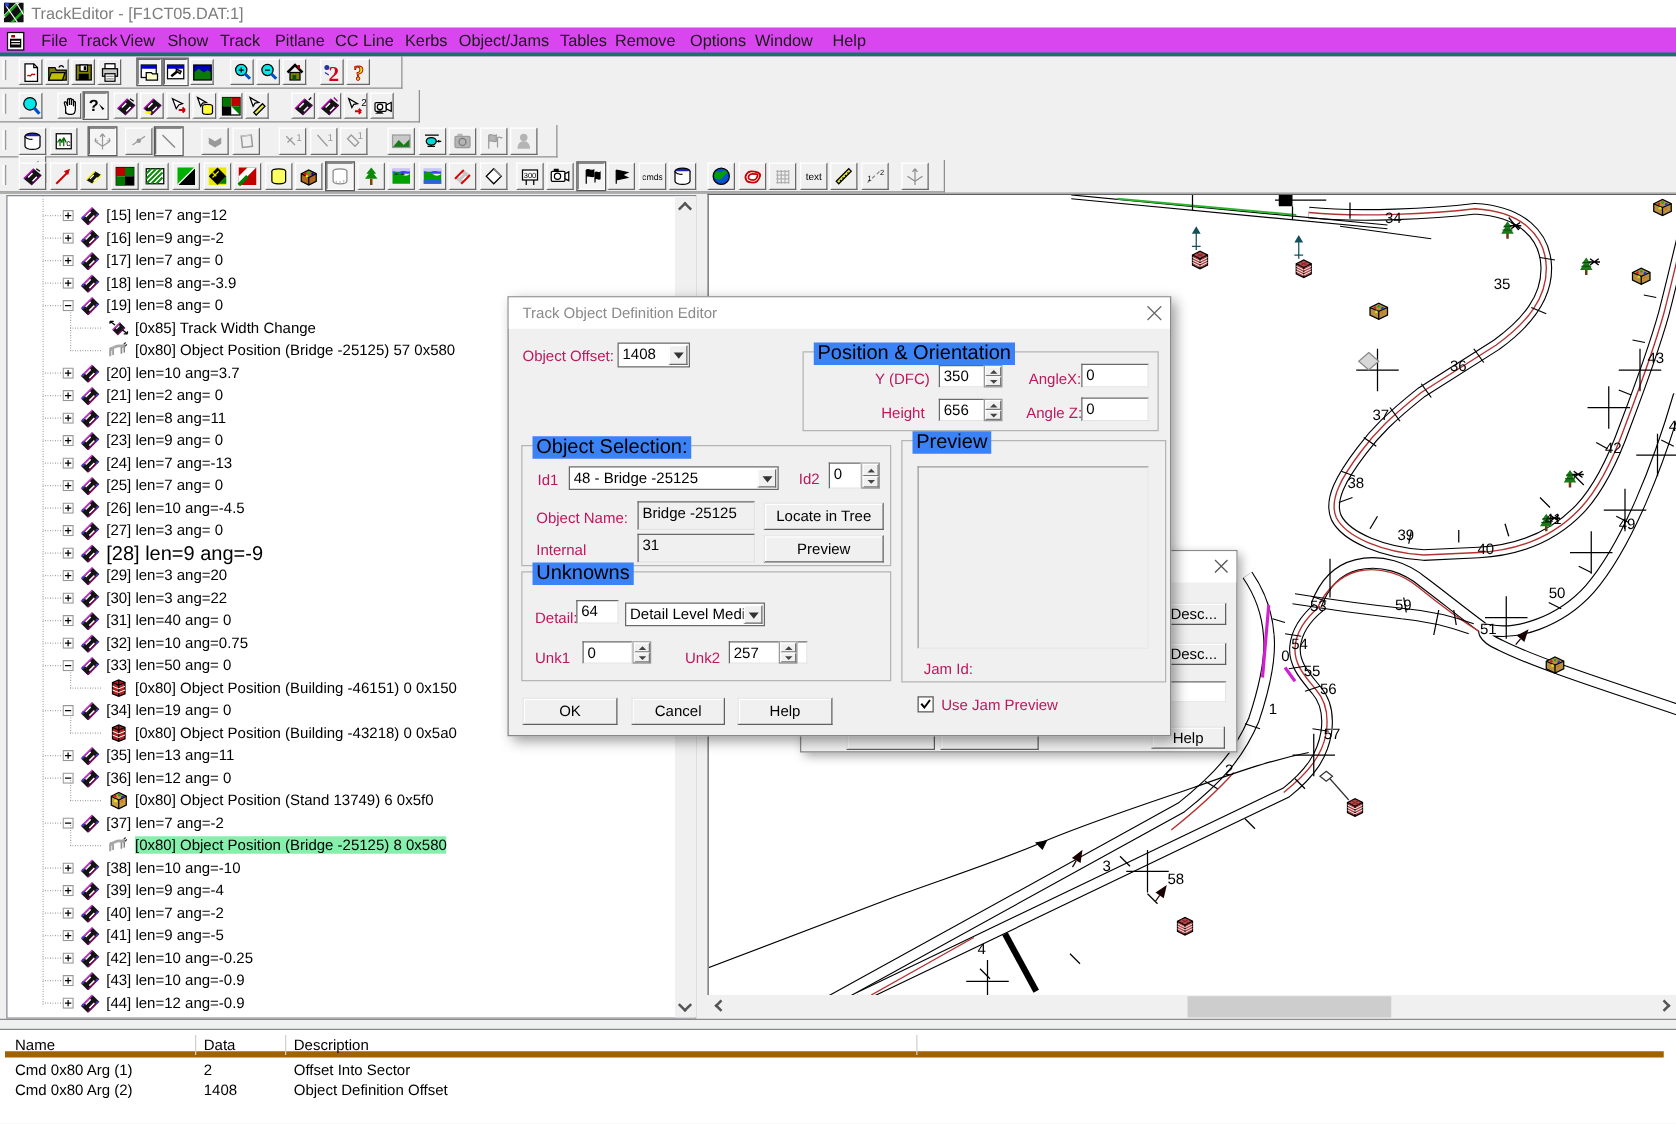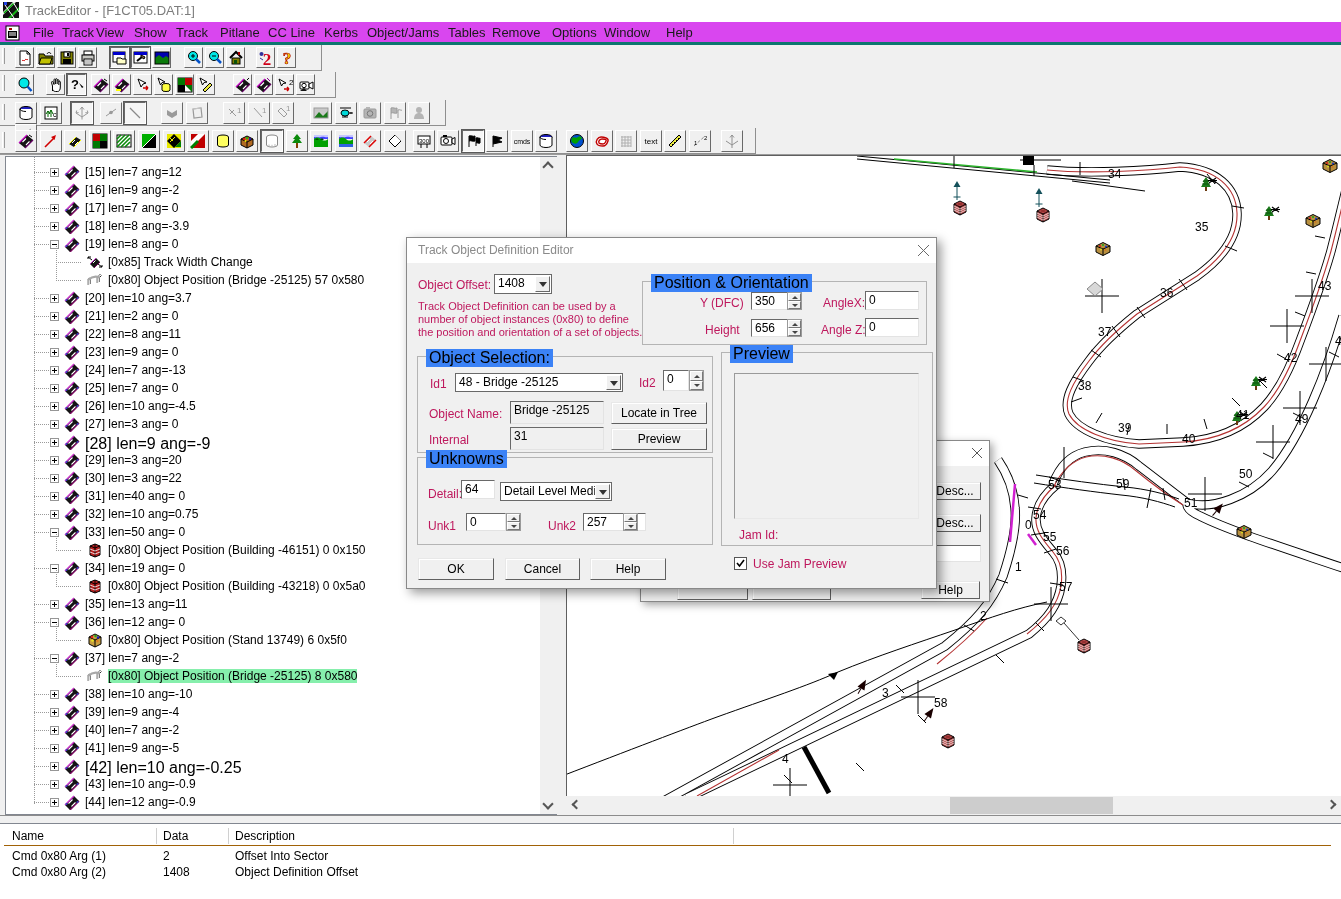--- a/index.html
+++ b/index.html
@@ -915,21 +915,21 @@
     <span style="position:absolute;left:58px;top:601px">
       <svg width="16" height="16" viewBox="0 0 16 16">
         <path d="M1 11L10 2l5 5-9 9z" fill="#141414"></path>
         <path d="M4.5 9.5L8.5 5.5M7.5 12.5l4-4" stroke="#fff" stroke-width="1.2"></path>
         <path d="M1 11l9-9" stroke="#c830c8" stroke-width="1.4"></path>
         <path d="M15 7l-9 9" stroke="#7a0860" stroke-width="1.4"></path>
         <circle cx="2.5" cy="10" r="1" fill="#3040c0"></circle>
         <circle cx="13.5" cy="8" r="1" fill="#3040c0"></circle>
       </svg>
     </span>
-    <span style="position:absolute;left:79px;top:602px;font-size:16px;white-space:pre">[42] len=10 ang=-0.25</span>
+    <span style="position:absolute;left:79px;top:602px;font-size:12px;white-space:pre">[42] len=10 ang=-0.25</span>
     <div style="position:absolute;left:28px;top:627px;width:16px;height:1px;background-image:linear-gradient(90deg,#9a9a9a 1px,transparent 1px);background-size:2px 1px"></div>
     <span style="position:absolute;left:44px;top:623px">
       <svg width="9" height="9" viewBox="0 0 9 9">
         <rect x="0.5" y="0.5" width="8" height="8" fill="#fff" stroke="#969696"></rect>
         <path d="M2 4.5h5M4.5 2v5" stroke="#000"></path>
       </svg>
     </span>
     <span style="position:absolute;left:58px;top:619px">
       <svg width="16" height="16" viewBox="0 0 16 16">
         <path d="M1 11L10 2l5 5-9 9z" fill="#141414"></path>
@@ -1177,21 +1177,21 @@
       <text x="215" y="607" font-size="12" font-family="Liberation Sans" fill="#000">4</text>
     </svg>
   </div>
 <div style="position:absolute;left:567px;top:796px;width:774px;height:19px;background:#f0f0f0">
 <div style="position:absolute;left:6px;top:5px;width:7px;height:7px;border-left:2px solid #555;border-bottom:2px solid #555;transform:rotate(45deg)"></div>
 <div style="position:absolute;left:383px;top:1px;width:163px;height:17px;background:#cdcdcd"></div>
 <div style="position:absolute;right:6px;top:5px;width:7px;height:7px;border-right:2px solid #555;border-top:2px solid #555;transform:rotate(45deg)"></div>
 </div>
 <div style="position:absolute;left:0;top:815px;width:1341px;height:8px;background:#f0f0f0;border-top:1px solid #8c8c8c"></div>
 <div style="position:absolute;left:0;top:823px;width:1341px;height:76px;background:#fff;border-top:1px solid #828790">
-<div style="position:absolute;left:4px;top:3px;right:10px;height:19px;background:#fff;border-bottom:1px solid #a16207">
+<div style="position:absolute;left:4px;top:3px;right:10px;height:19px;background:#fff;border-bottom:5px solid #a16207">
 <span style="position:absolute;left:8px;top:2px;font-size:12px">Name</span>
 <span style="position:absolute;left:159px;top:2px;font-size:12px">Data</span>
 <span style="position:absolute;left:231px;top:2px;font-size:12px">Description</span>
 <i style="position:absolute;left:152px;top:1px;width:1px;height:16px;background:#d0d0d0"></i>
 <i style="position:absolute;left:224px;top:1px;width:1px;height:16px;background:#d0d0d0"></i>
 <i style="position:absolute;left:729px;top:1px;width:1px;height:16px;background:#d0d0d0"></i>
 </div>
 <div style="position:absolute;left:12px;top:25px;font-size:12px">Cmd 0x80 Arg (1)</div>
 <div style="position:absolute;left:163px;top:25px;font-size:12px">2</div>
 <div style="position:absolute;left:235px;top:25px;font-size:12px">Offset Into Sector</div>
@@ -1216,21 +1216,20 @@
       <span style="position:absolute;left:11px;top:5px;color:#8a8a8a;font-size:12px">Track Object Definition Editor</span>
     </div>
     <svg width="13" height="13" viewBox="0 0 13 13" style="position:absolute;left:510px;top:6px">
       <path d="M1 1l11 11M12 1L1 12" stroke="#6a6a6a" stroke-width="1"></path>
     </svg>
     <span class="lab" style="left:11px;top:40px">Object Offset:</span>
     <div class="cmb" style="left:87px;top:36px;width:58px;height:20px">
       <span>1408</span>
       <b></b>
     </div>
-    <div class="lab" style="left:11px;top:62px;width:300px;white-space:normal;line-height:13px;font-size:11px">Track Object Definition can be used by a<br>number of object instances (0x80) to define<br>the position and orientation of a set of objects.</div>
     <div class="gbox" style="left:235px;top:43px;width:285px;height:64px">
       <span class="glab" style="left:8px">Position &amp; Orientation</span>
       <span class="lab" style="left:57px;top:14px">Y (DFC)</span>
       <div class="ebox" style="left:108px;top:10px;width:37px;height:18px">350</div>
       <div class="spin" style="left:144px;top:10px;height:18px">
         <i class="up"></i>
         <i class="dn"></i>
       </div>
       <span class="lab" style="left:180px;top:14px">AngleX:</span>
       <div class="ebox" style="left:222px;top:9px;width:54px;height:19px">0</div>

